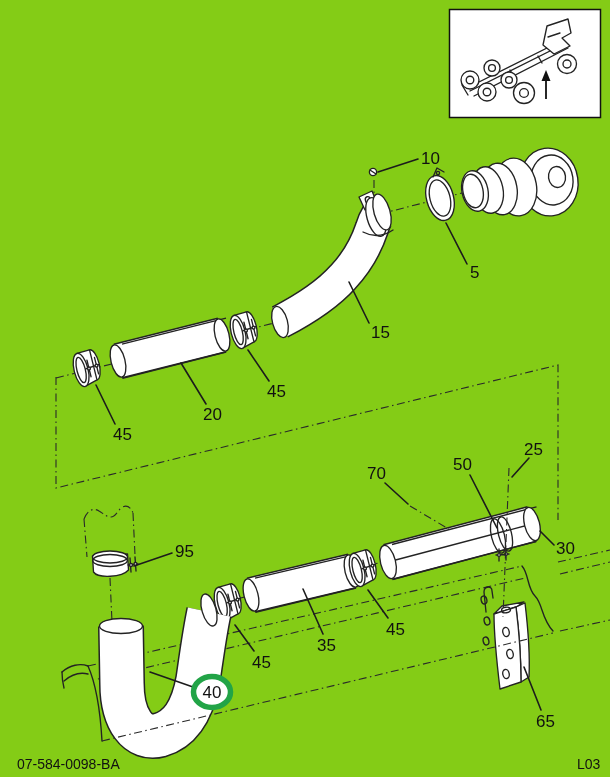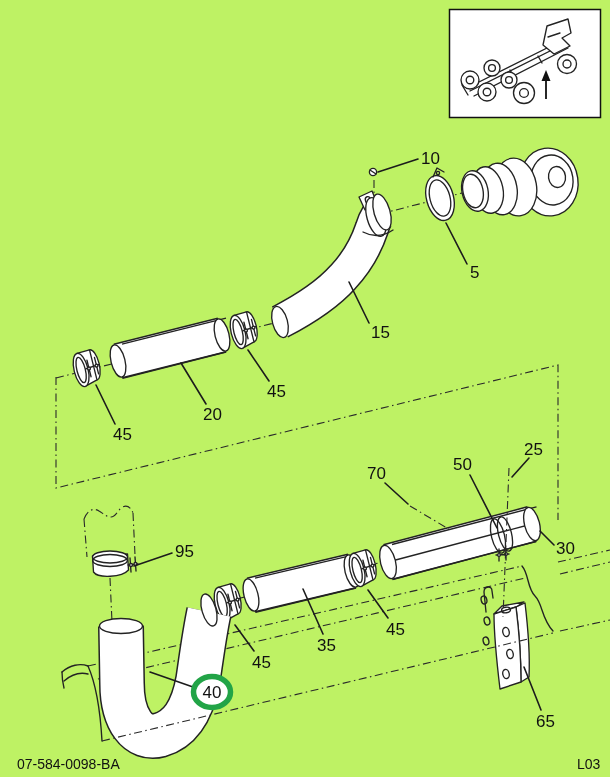--- a/index.html
+++ b/index.html
@@ -1,16 +1,16 @@
 <!DOCTYPE html>
 <html><head>
 <meta charset="utf-8">
 <style>
   html,body{margin:0;padding:0;background:#ffffff;}
-  .stage{position:relative;width:610px;height:777px;background:#bef264;overflow:hidden;}
+  .stage{position:relative;width:610px;height:777px;background:#84cc16;overflow:hidden;}
   .ln {stroke:#232323; stroke-width:1.35; fill:none; stroke-linecap:round; stroke-linejoin:round;}
   .fw {stroke:#232323; stroke-width:1.35; fill:#ffffff; stroke-linejoin:round;}
   .cl {stroke:#2a2a2a; stroke-width:1.1; fill:none; stroke-dasharray:8 3.5 1.5 3.5;}
   .tb {stroke:#232323; fill:none; stroke-linecap:butt;}
   .tw {stroke:#ffffff; fill:none; stroke-linecap:butt;}
   .ld {stroke:#1c1c1c; stroke-width:1.6; fill:none; stroke-linecap:round;}
   .lbl {font:17px "Liberation Sans", sans-serif; fill:#111111;}
   .ftr {font:14px "Liberation Sans", sans-serif; fill:#111111;}
 </style>
 </head>

